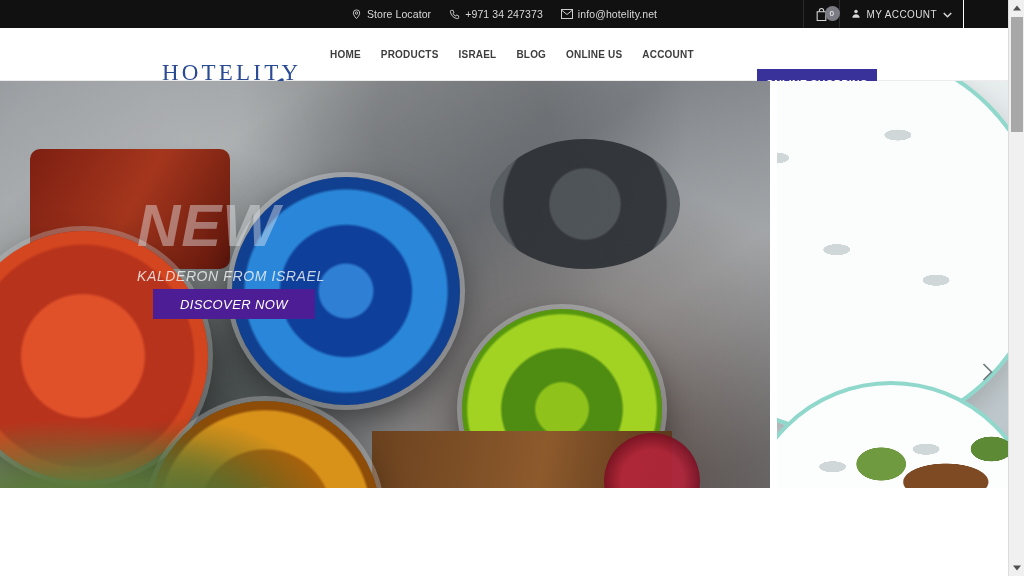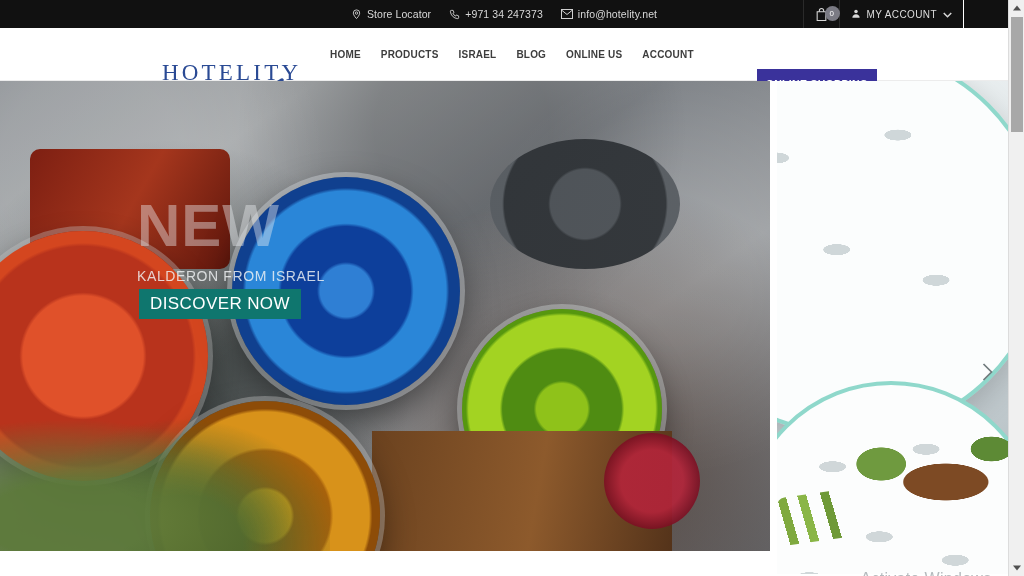--- a/index.html
+++ b/index.html
@@ -70,21 +70,21 @@
     text-decoration:none; font-weight:600; white-space:nowrap; cursor:pointer;
   }
   #shop-btn {
     position:absolute; left:757px; top:41px;
     width:120px; height:30px; background:#3a329b; color:#fff;
     font-size:10.5px; font-weight:700; letter-spacing:.3px;
     display:flex; align-items:center; justify-content:center; cursor:pointer;
   }
 
   
-  #hero { position:absolute; left:0; top:81px; width:1008px; height:495px; background:#fff; overflow:hidden; }
+  #hero { position:absolute; left:0; top:81px; width:1008px; height:407px; background:#fff; overflow:hidden;font-style:italic; }
 
   .slide { position:absolute; top:0; height:470px; overflow:hidden; }
   #slide-main { left:0; width:770px; }
   #slide-next { left:777px; width:231px; height:493px; }
 
   
   .stone {
     position:absolute; inset:0;
     background:
       radial-gradient(circle at 22% 64%, rgba(28,35,30,.55) 0 8%, rgba(0,0,0,0) 36%),
@@ -129,23 +129,23 @@
   #hero-copy { position:absolute; left:137px; top:115px; width:420px; }
   #hero-title {
     font-size:60px; font-weight:700; letter-spacing:1px;
     color:rgba(235,238,240,.42); line-height:1;
   }
   #hero-sub {
     margin-top:12px; font-size:14px; letter-spacing:.6px;
     color:rgba(242,244,245,.82); font-weight:500;
   }
   #discover-btn {
-    position:absolute; left:139px; top:208px;
-    width:162px; height:30px; background:#0f766e; color:#fff;
-    font-size:17px; letter-spacing:.4px;
+    position:absolute; left:153px; top:208px;
+    width:162px; height:30px; background:#4c1d95; color:#fff;
+    font-size:13px; letter-spacing:.4px;
     display:flex; align-items:center; justify-content:center; cursor:pointer;
   }
 
   
   .frost { position:absolute; inset:0;
     background:linear-gradient(160deg,#eef2f3 0%,#dfe6e8 38%,#c3ccd0 66%,#aab4b8 100%); }
   .frost-plate {
     position:absolute; left:-120px; top:-34px; width:390px; height:390px;
     border-radius:50%;
     background:radial-gradient(circle,#fbfdfd 0 72%, #eef4f4 86%, #dfeceb 100%);

